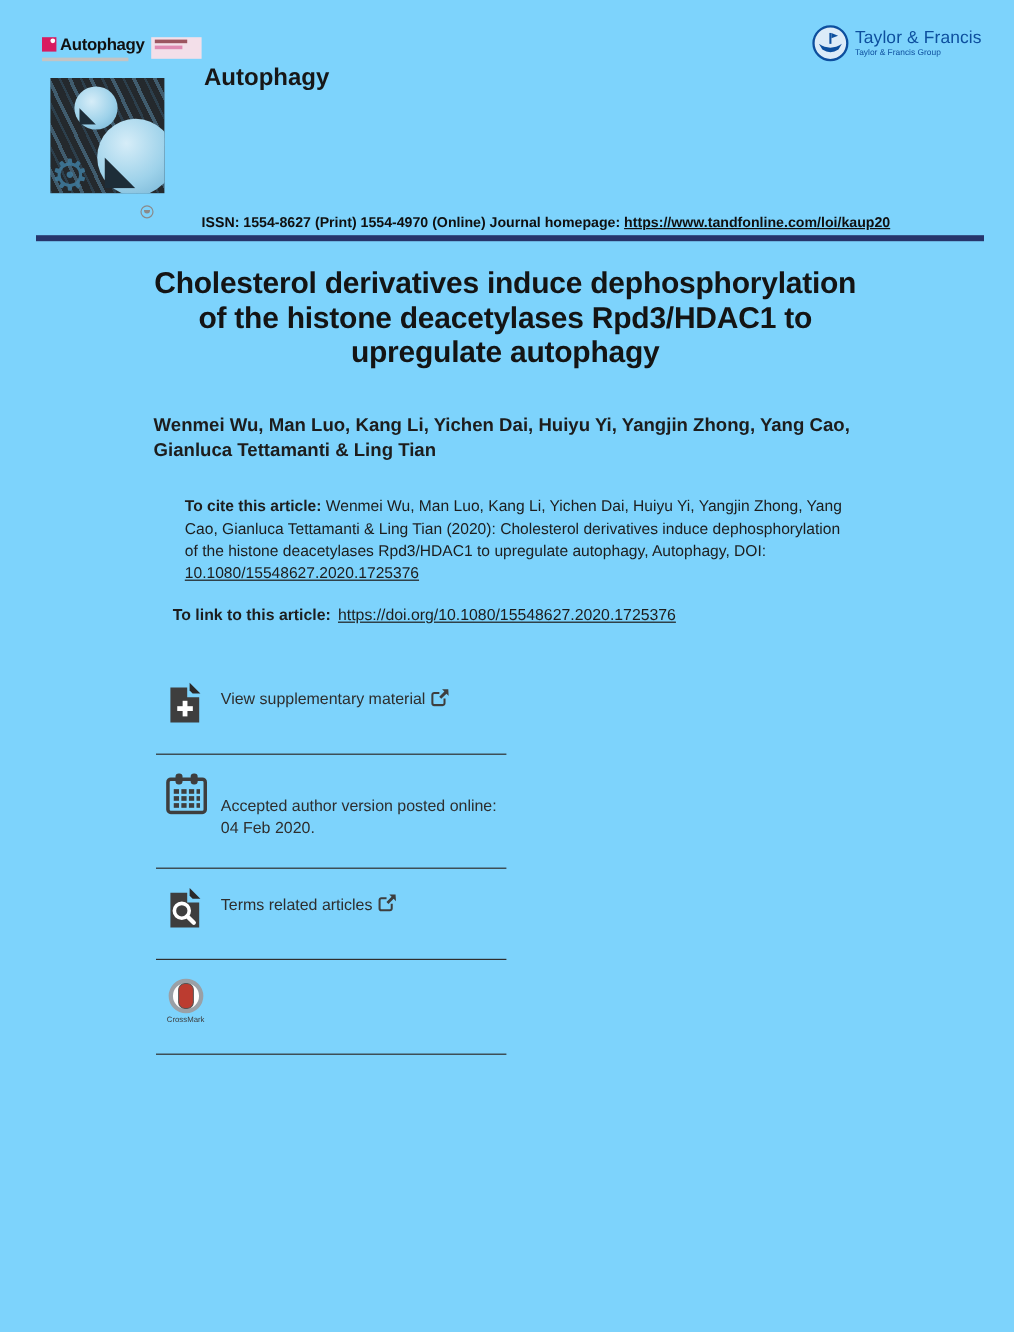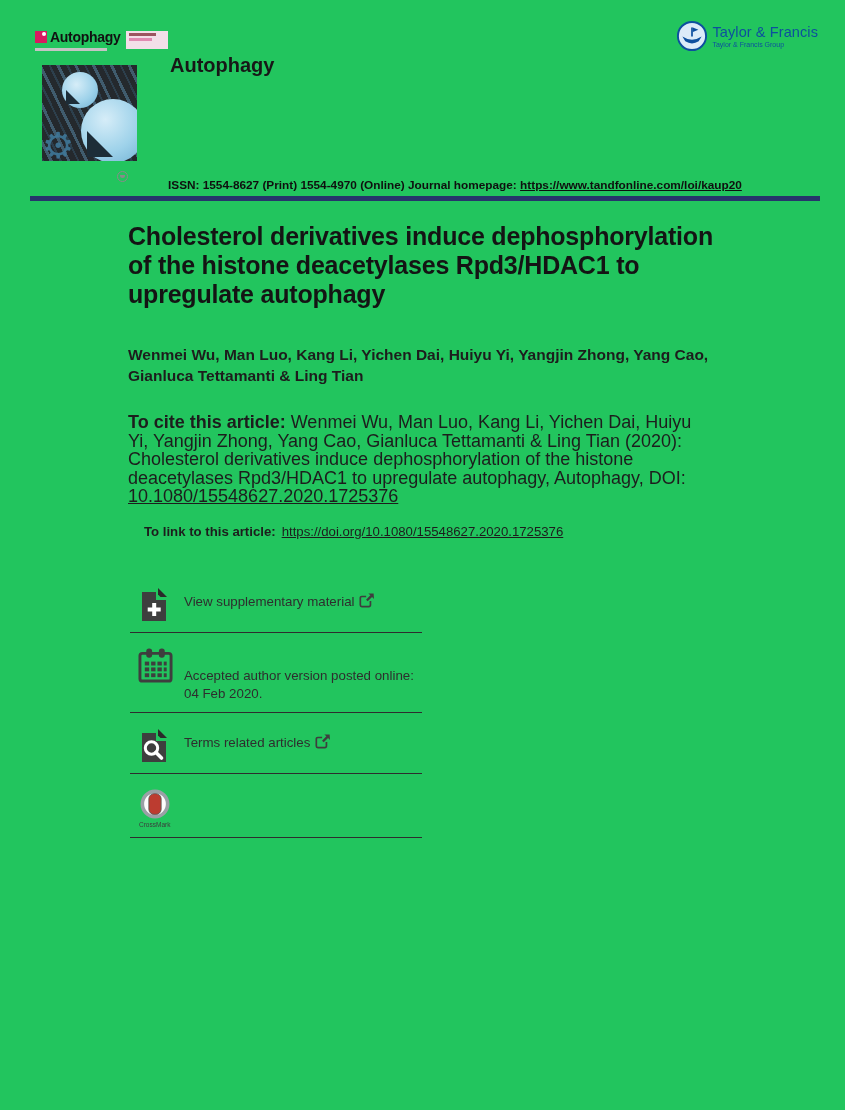--- a/index.html
+++ b/index.html
@@ -1,16 +1,16 @@
 <!DOCTYPE html>
 <html><head>
 <meta charset="utf-8">
 <style>
   html,body{margin:0;padding:0;background:#ffffff;}
-  .page{position:relative;width:845px;height:1110px;background:#22c55e;overflow:hidden;
+  .page{position:relative;width:845px;height:1110px;background:#7dd3fc;overflow:hidden;
         font-family:"Liberation Sans",sans-serif;color:#1c1c1c;}
 
   
   .mast-logo{position:absolute;left:35px;top:29px;display:flex;align-items:center;gap:3px;}
   .mast-logo-mark{width:12px;height:12px;background:#d81b60;position:relative;}
   .mast-logo-mark::after{content:"";position:absolute;right:1px;top:1px;width:4px;height:4px;background:#fff;border-radius:50%;}
   .mast-logo-text{font-size:14px;font-weight:700;color:#111;letter-spacing:-0.3px;}
   .mast-sub{position:absolute;left:35px;top:48px;width:72px;height:3px;background:#c4c4c4;}
   .pink-badge{position:absolute;left:126px;top:31px;width:36px;height:14px;background:#f3dfe9;padding:2px 3px;}
   .pink-badge .l1{width:27px;height:2.5px;background:#9c5560;margin-bottom:2.5px;}
@@ -39,32 +39,32 @@
   .tf-logo{position:absolute;right:27px;top:20px;display:flex;align-items:center;gap:4px;}
   .tf-logo-texts .n{font-size:14.5px;color:#0d4f9e;font-weight:500;letter-spacing:0.1px;}
   .tf-logo-texts .g{font-size:7px;color:#0d4f9e;margin-top:1px;}
 
   .issn-line{position:absolute;left:168px;top:178px;font-size:11.8px;font-weight:700;color:#0f0f0f;white-space:nowrap;}
   .issn-line a{color:#0f0f0f;text-decoration:underline;}
   .navy-bar{position:absolute;left:30px;top:196px;width:790px;height:5px;background:#26356b;}
 
   
   .main{position:absolute;left:128px;top:222px;width:586px;}
-  .title{margin:0;font-size:25px;line-height:29px;font-weight:700;color:#141414;letter-spacing:-0.2px;}
+  .title{margin:0;font-size:25px;line-height:29px;font-weight:700;color:#141414;letter-spacing:-0.2px;text-align:center;}
   .authors{margin-top:35px;font-size:15.5px;line-height:21px;font-weight:600;color:#1d1d1d;}
-  .cite{margin-top:27px;font-size:18px;line-height:18.5px;color:#1d1d1d;}
+  .cite{margin-top:27px;font-size:13px;line-height:18.5px;color:#1d1d1d;margin-left:26px;}
   .cite b{font-weight:700;}
   .doi-link{display:inline-block;text-decoration:underline;color:#1d1d1d;}
   .linkline{margin-top:18px;font-size:13.2px;color:#1d1d1d;margin-left:16px;}
   .linkline b{font-weight:700;}
   .linkline a{color:#1d1d1d;text-decoration:underline;margin-left:6px;}
 
   
   .actions{margin-top:44px;margin-left:2px;width:292px;}
-  .action-row{display:flex;align-items:flex-start;padding:15px 0 9px 8px;border-bottom:1.6px solid #2e2e2e;cursor:pointer;}
+  .action-row{display:flex;align-items:flex-start;padding:15px 0 24px 8px;border-bottom:1.6px solid #2e2e2e;cursor:pointer;}
   .action-row:first-child{padding-top:4px;}
   .action-icon{width:46px;flex:0 0 46px;display:flex;flex-direction:column;align-items:flex-start;}
   .action-label{font-size:13.3px;line-height:18px;color:#2e2e2e;padding-top:6px;}
   .row-cal .action-label{padding-top:2px;margin-top:17px;}
   .ext{display:inline-block;vertical-align:-2px;margin-left:5px;color:#3e3e3e;}
   .cm-caption{font-size:6.5px;color:#3c3c3c;margin-top:1px;margin-left:1px;}
 
   
   .footer{position:absolute;left:0;right:0;top:1023px;text-align:center;
           font-size:12.6px;line-height:16.5px;color:#1d1d1d;}

